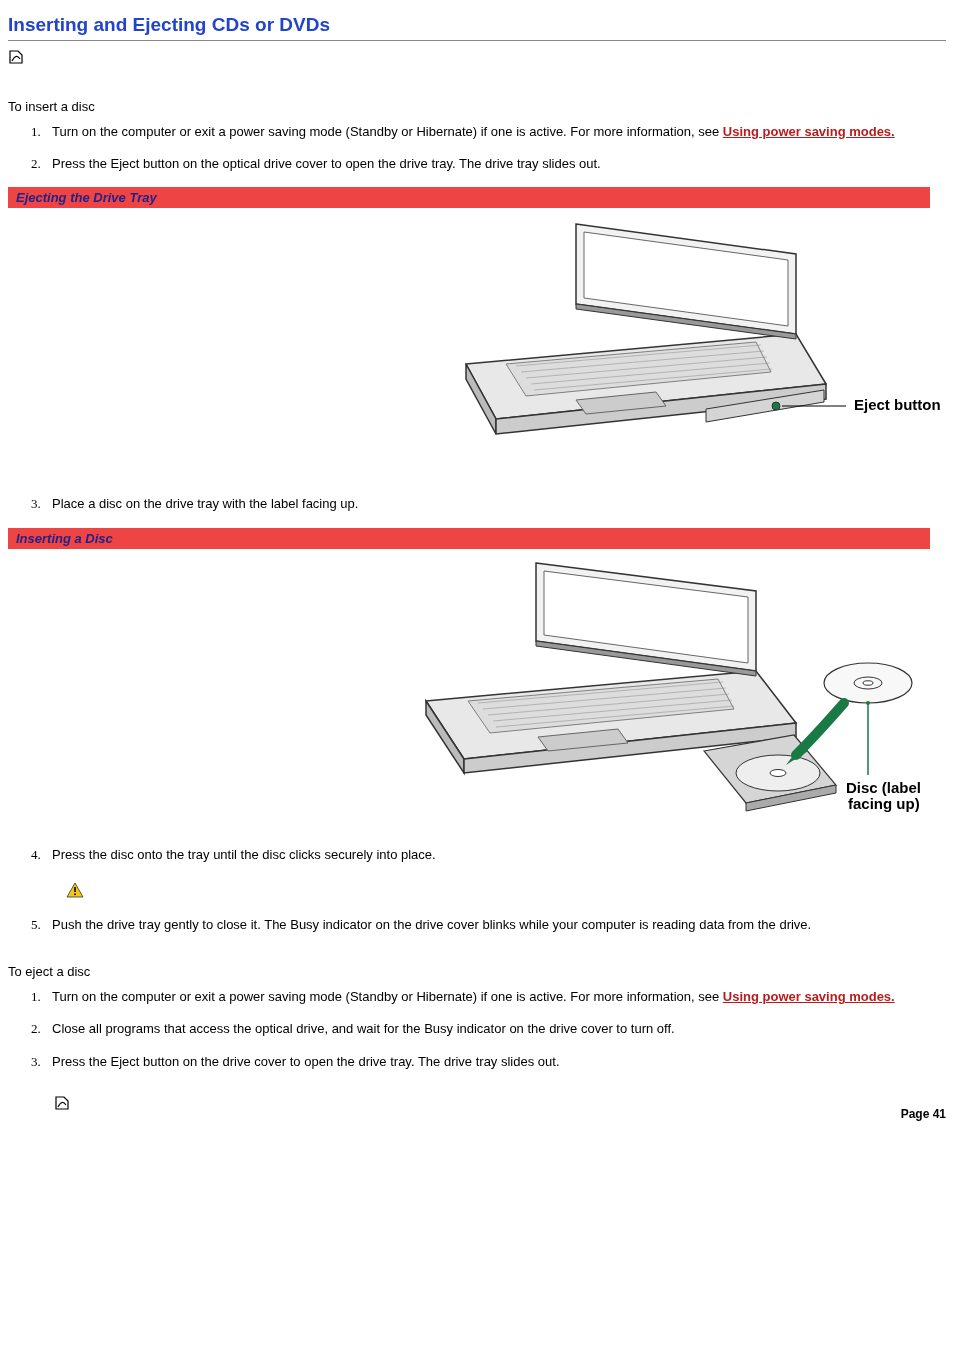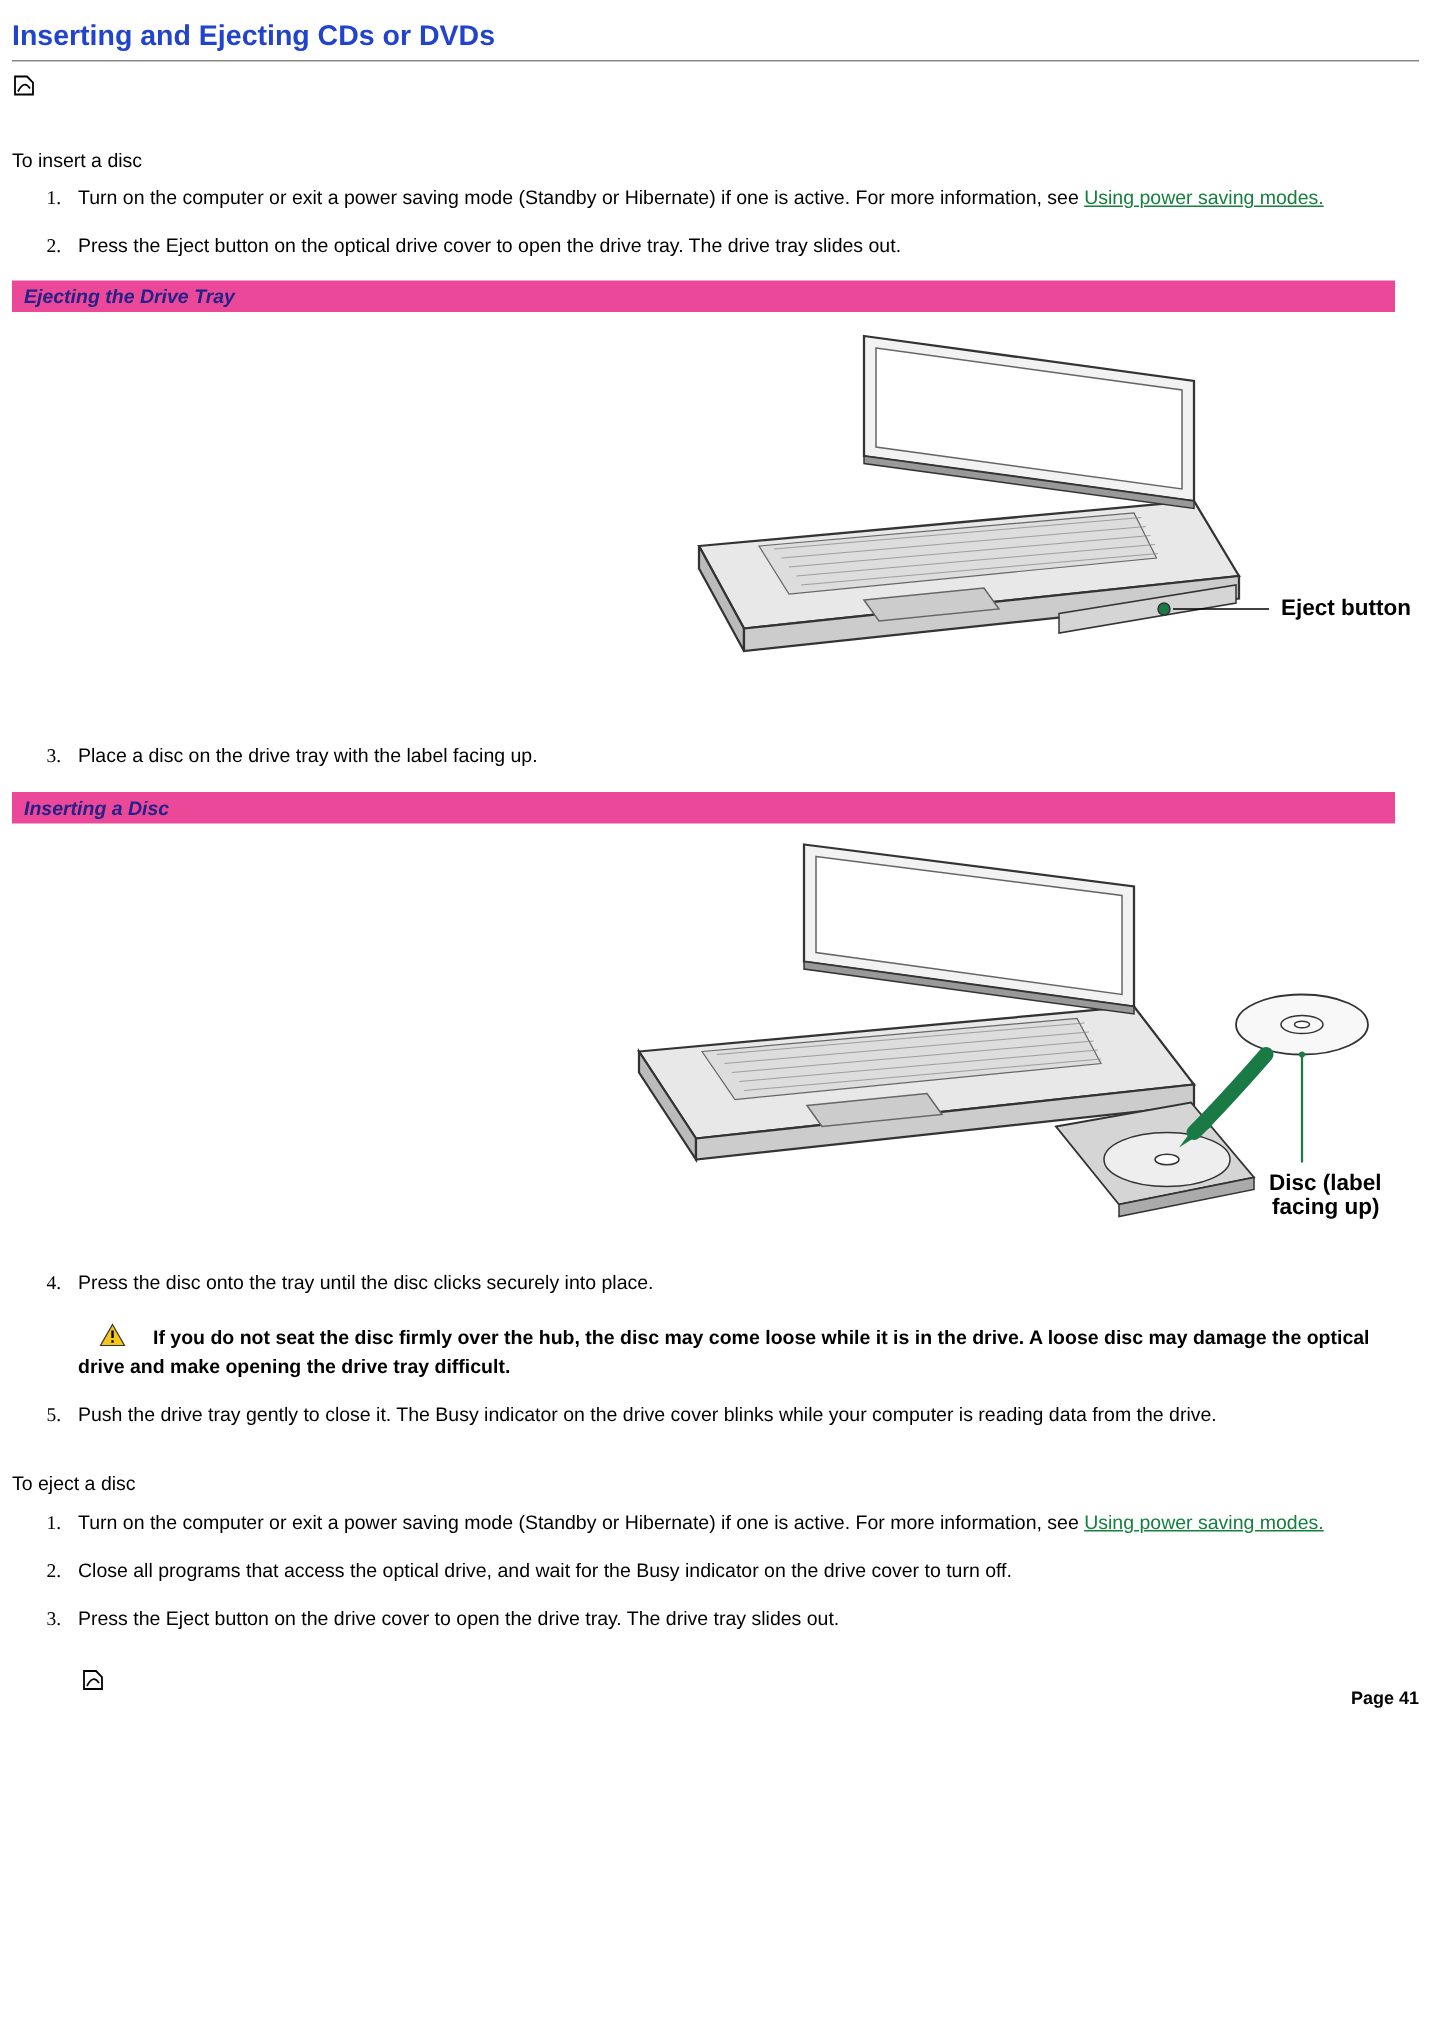--- a/index.html
+++ b/index.html
@@ -41,23 +41,23 @@
   ol li {
     font-family: Georgia, 'Times New Roman', serif;
     font-size: 13px;
     margin-bottom: 14px;
     padding-left: 8px;
     line-height: 1.4;
   }
   ol li .litext {
     font-family: Verdana, Arial, sans-serif;
   }
-  a { color: #15803d; text-decoration: underline; }
+  a { color: #b91c1c; text-decoration: underline; font-weight: bold; }
   .caption-bar {
-    background: #ec4899;
+    background: #ef4444;
     color: #222288;
     font-weight: bold;
     font-style: italic;
     padding: 3px 8px;
     margin: 4px 16px 0 0;
     font-size: 13px;
   }
   .figure-wrap {
     text-align: right;
     padding: 6px 0 10px 64px;
@@ -187,21 +187,21 @@
 <ol start="4">
   <li><span class="litext">
     <span>Press the disc onto the tray until the disc clicks securely into place.</span>
     <div class="warning-block">
       <span class="warn-icon">
         <svg width="18" height="16" viewBox="0 0 18 16">
               <polygon points="9,1 17,15 1,15" fill="#f5c518" stroke="#333" stroke-width="0.8"></polygon>
               <rect x="8.2" y="5" width="1.6" height="5" fill="#000"></rect>
               <rect x="8.2" y="11.5" width="1.6" height="1.6" fill="#000"></rect>
             </svg>
-      </span><span>If you do not seat the disc firmly over the hub, the disc may come loose while it is in the drive. A loose disc may damage the optical drive and make opening the drive tray difficult.</span>
+      </span>
     </div>
   </span></li>
   <li><span class="litext">Push the drive tray gently to close it. The Busy indicator on the drive cover blinks while your computer is reading data from the drive.</span></li>
 </ol>
 
 <p class="subhead">To eject a disc</p>
 
 <ol start="1">
   <li><span class="litext">
     <span>Turn on the computer or exit a power saving mode (Standby or Hibernate) if one is active. For more information, see </span><a href="#">Using power saving modes.</a>

